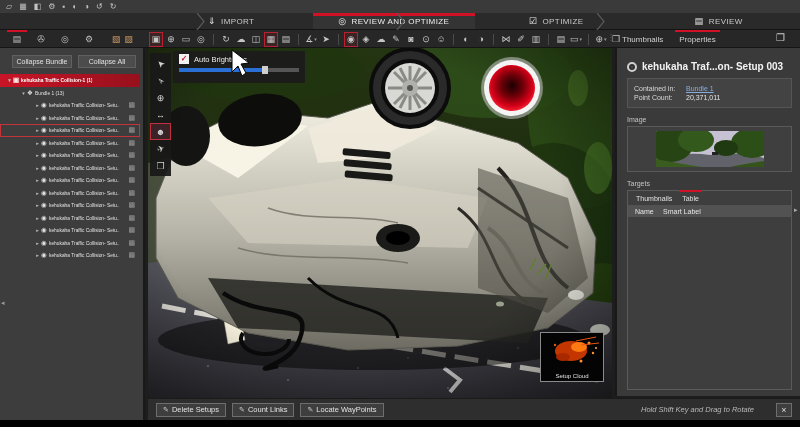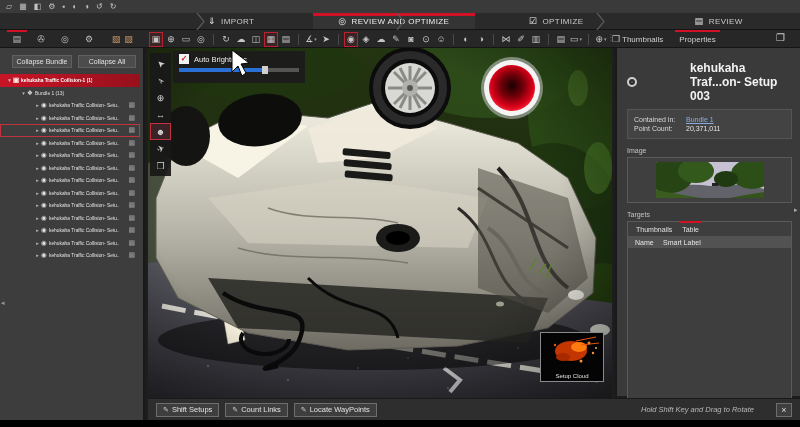--- a/index.html
+++ b/index.html
@@ -88,21 +88,21 @@
   #setup-cloud svg { flex:1; }
   #setup-cloud-label { font-size:6px; color:#e0e0e0; text-align:center; padding-bottom:2px; }
   #cursor { position:absolute; left:78px; top:0; }
 
   
   #right-panel { position:absolute; left:615px; top:48px; width:185px; height:348px; background:#3a3a3a;
                  border-left:2px solid #191919; }
   .rp-header { margin:13px 8px 6px 10px; display:flex; gap:5px; align-items:center; }
   .rp-target-icon { width:10px; height:10px; border:2px solid #cfcfcf; border-radius:50%; background:#555;
                     box-shadow:inset 0 0 0 2px #2e2e2e; flex:none; }
-  .rp-title { font-size:12px; font-weight:bold; color:#f2f2f2;margin-left:48px; }
+  .rp-title { font-size:10px; font-weight:bold; color:#f2f2f2; }
   .rp-info { margin:0 8px 0 10px; background:#434343; border:1px solid #555; padding:4px 6px; font-size:7px; }
   .rp-row { display:flex; margin:2px 0; }
   .rp-label { width:52px; color:#d8d8d8; flex:none; }
   .rp-link { color:#88acdf; text-decoration:underline; }
   .rp-value { color:#e4e4e4; }
   .rp-section-label { margin:8px 8px 3px 10px; font-size:7px; color:#c4c4c4; }
   .rp-image-box { margin:0 8px 0 10px; height:46px; border:1px solid #5a5a5a; background:#3f3f3f;
                   display:flex; align-items:center; justify-content:center; }
   .rp-targets-box { margin:3px 8px 0 10px; border:1px solid #5a5a5a; height:200px; background:#3e3e3e; position:relative; }
   .rp-tabs { display:flex; gap:10px; padding:4px 8px 3px; }
@@ -536,21 +536,21 @@
         <span>Smart Label</span>
       </div>
     </div>
   </div>
   <div id="rp-collapse">▸</div>
 
   <div id="bottom-bar">
     <span id="bottom-buttons" style="display:flex;gap:6px;">
         <div class="bb-btn">
           <span class="bb-icon">✎</span>
-          <span>Shift Setups</span>
+          <span>Delete Setups</span>
         </div>
         <div class="bb-btn">
           <span class="bb-icon">✎</span>
           <span>Count Links</span>
         </div>
         <div class="bb-btn">
           <span class="bb-icon">✎</span>
           <span>Locate WayPoints</span>
         </div>
       </span>

